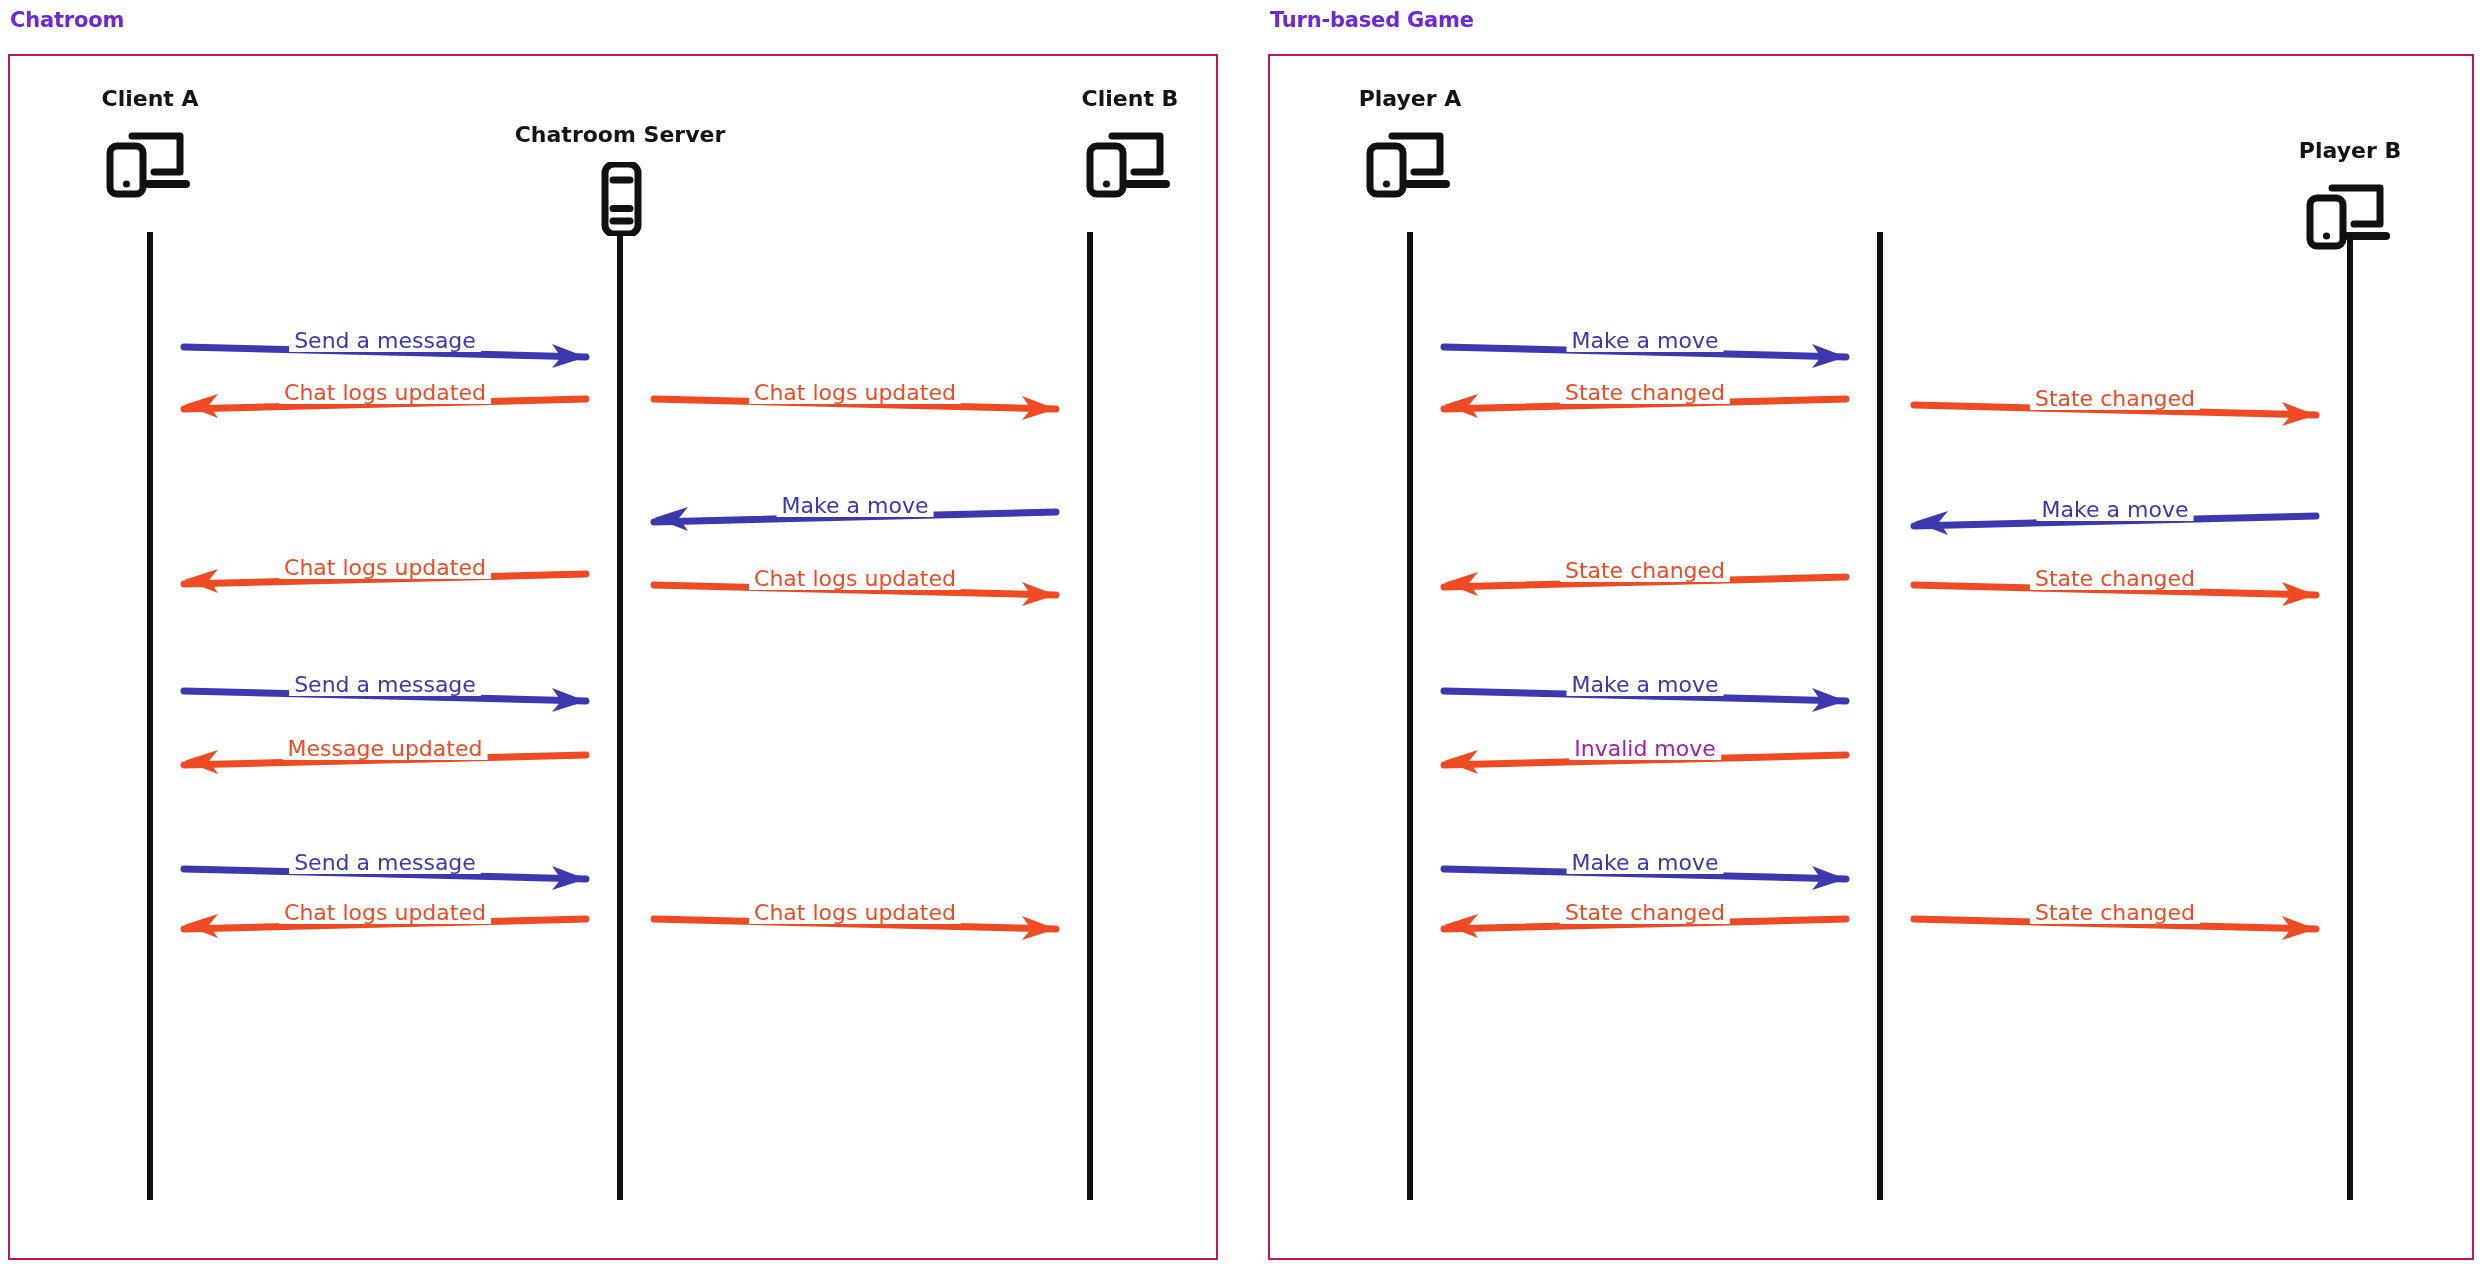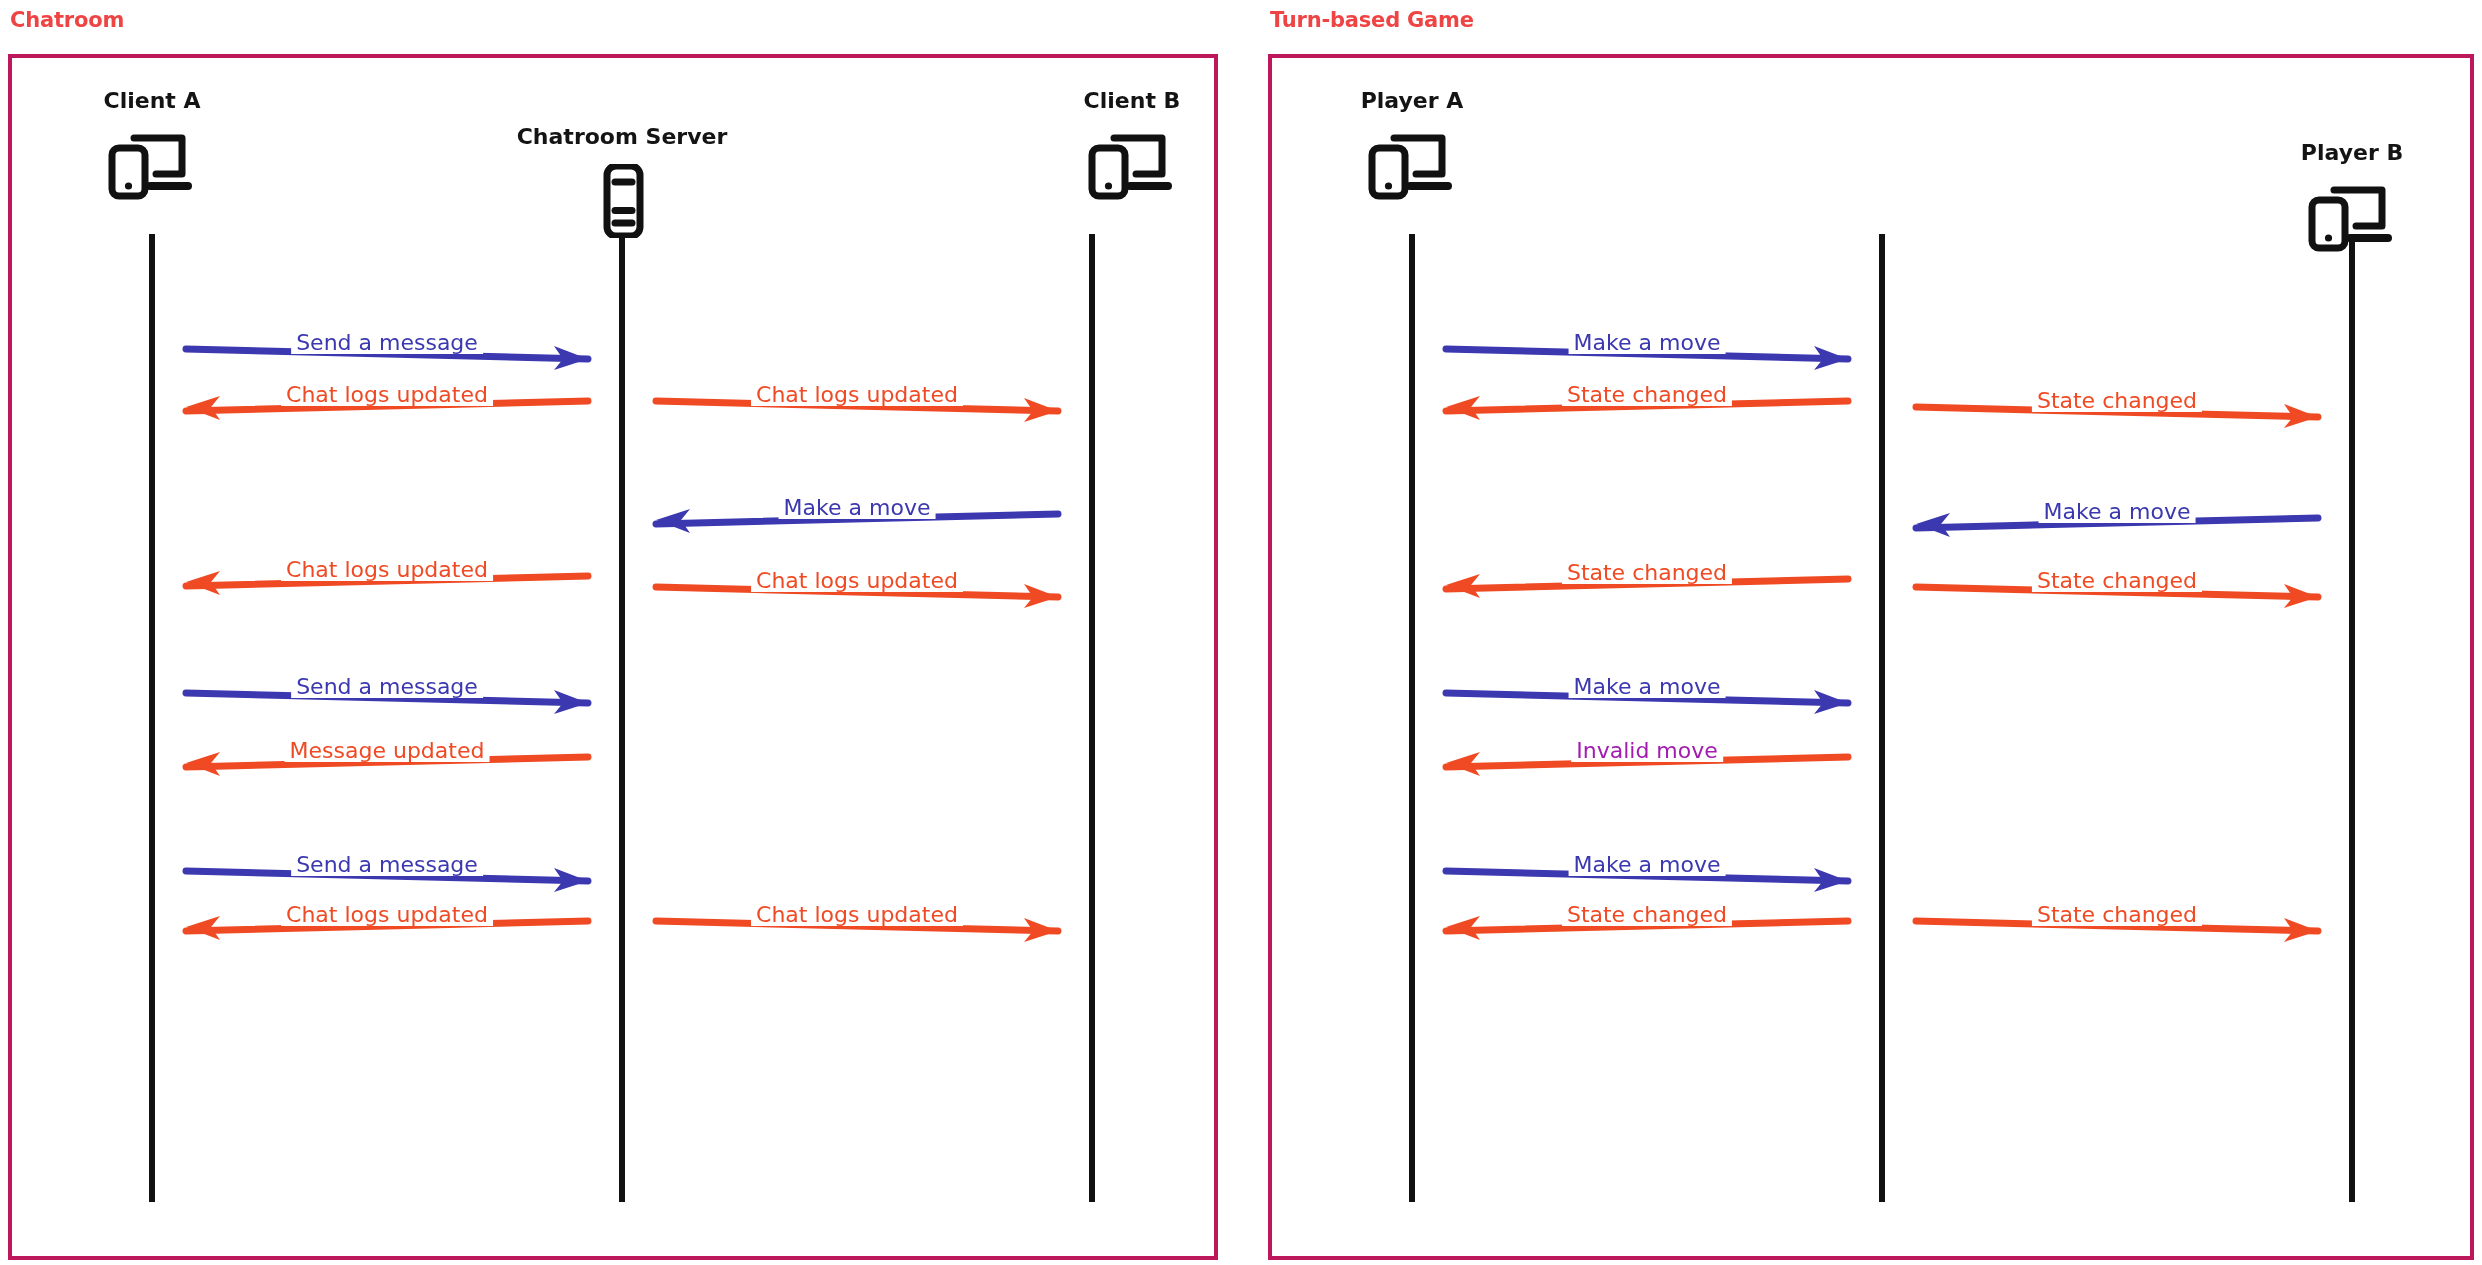--- a/index.html
+++ b/index.html
@@ -23,29 +23,29 @@
   
   .panel {
     position: absolute;
   }
   .panel-title {
     position: absolute;
     top: 0;
     left: 2px;
     font-size: 21px;
     font-weight: bold;
-    color: #ef4444;
+    color: #6d28d9;
     letter-spacing: -0.2px;
     white-space: nowrap;
   }
   .panel-box {
     position: absolute;
     top: 46px;
     left: 0;
-    border: 4px solid #be185d;
+    border: 2px solid #be185d;
     background: #ffffff;
     box-sizing: border-box;
   }
 
   #panel-chatroom        { left: 8px;    top: 8px;  width: 1210px; height: 1248px; }
   #panel-chatroom .panel-box { width: 1210px; height: 1206px; }
 
   #panel-game            { left: 1268px; top: 8px;  width: 992px; height: 1248px; }
   #panel-game .panel-box { width: 1206px; height: 1206px; }
 

